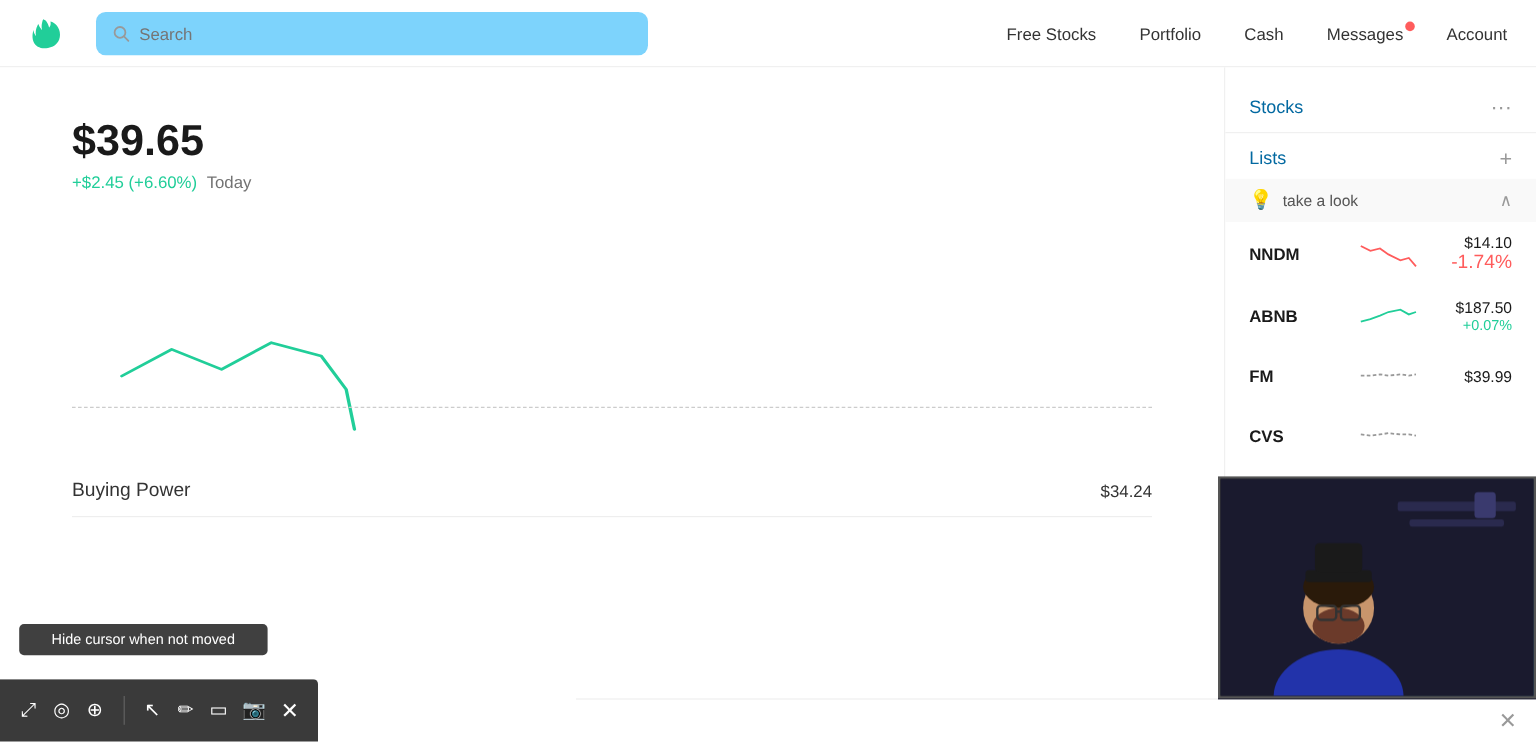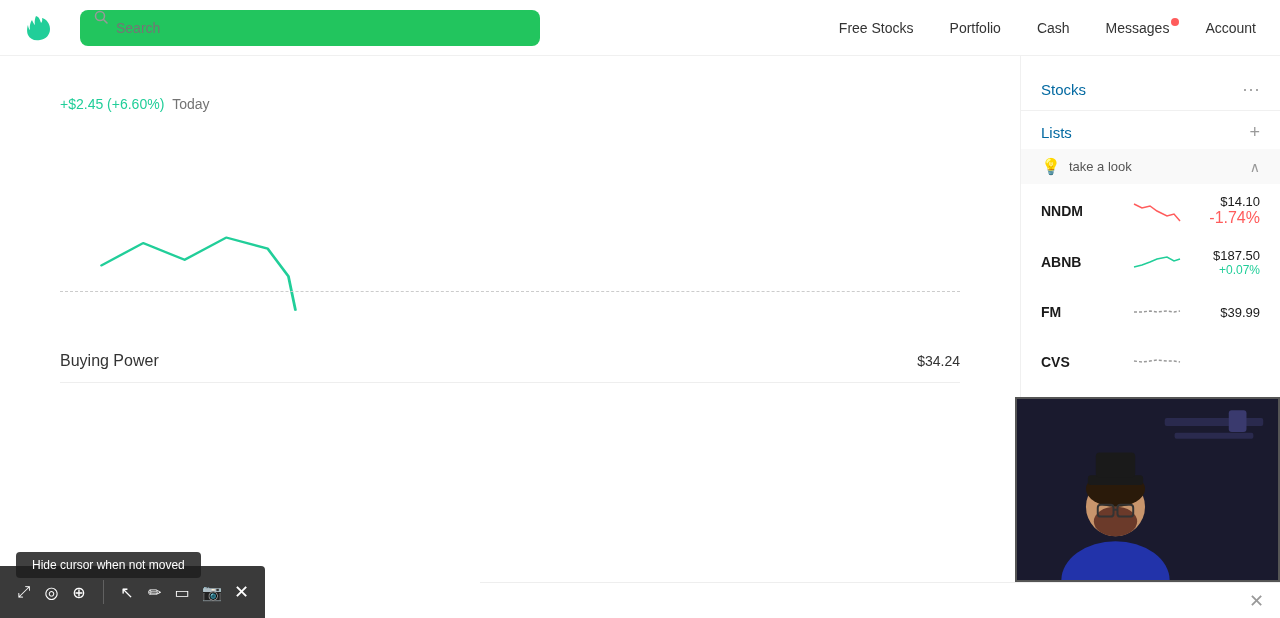--- a/index.html
+++ b/index.html
@@ -30,21 +30,22 @@
     }
     .logo-icon {
       width: 32px;
       height: 32px;
       color: #1DB954;
     }
     .search-bar {
       flex: 1;
       max-width: 460px;
       display: flex;
-      background: #22c55e;
+      align-items: center;
+      background: #7dd3fc;
       border-radius: 8px;
       padding: 0 14px;
       height: 36px;
       gap: 8px;
     }
     .search-bar input {
       border: none;
       background: transparent;
       outline: none;
       font-size: 14px;
@@ -289,26 +290,26 @@
     .toolbar-close {
       color: #fff;
       font-size: 18px;
       cursor: pointer;
       margin-left: auto;
     }
 
     
     .tooltip-box {
       position: absolute;
-      bottom: 40px;
+      bottom: 72px;
       left: 16px;
       background: rgba(30,30,30,0.85);
       color: #fff;
       font-size: 12px;
-      padding: 6px 16px;
+      padding: 6px 27px;
       border-radius: 4px;
       white-space: nowrap;
       z-index: 200;
     }
 
     
     .bottom-close-bar {
       position: fixed;
       bottom: 0;
       right: 0;
@@ -377,20 +378,21 @@
     <span class="nav-link">Portfolio</span>
     <span class="nav-link">Cash</span>
     <span class="nav-link messages-badge">Messages</span>
     <span class="nav-link">Account</span>
   </div>
 </nav>
 
 <div class="main-content">
 
   <div class="left-panel">
+    <div class="portfolio-value">$39.65</div>
     <div class="portfolio-change">
       <span>+$2.45 (+6.60%)</span>
       <span class="today-label">Today</span>
     </div>
 
     <div class="chart-area">
       <svg class="chart-svg" viewBox="0 0 650 180" preserveAspectRatio="none">
 
         <polyline points="30,120 60,100 90,115 120,95 150,105 165,130 170,160" fill="none" stroke="#21ce99" stroke-width="2" stroke-linejoin="round" stroke-linecap="round"></polyline>
       </svg>

